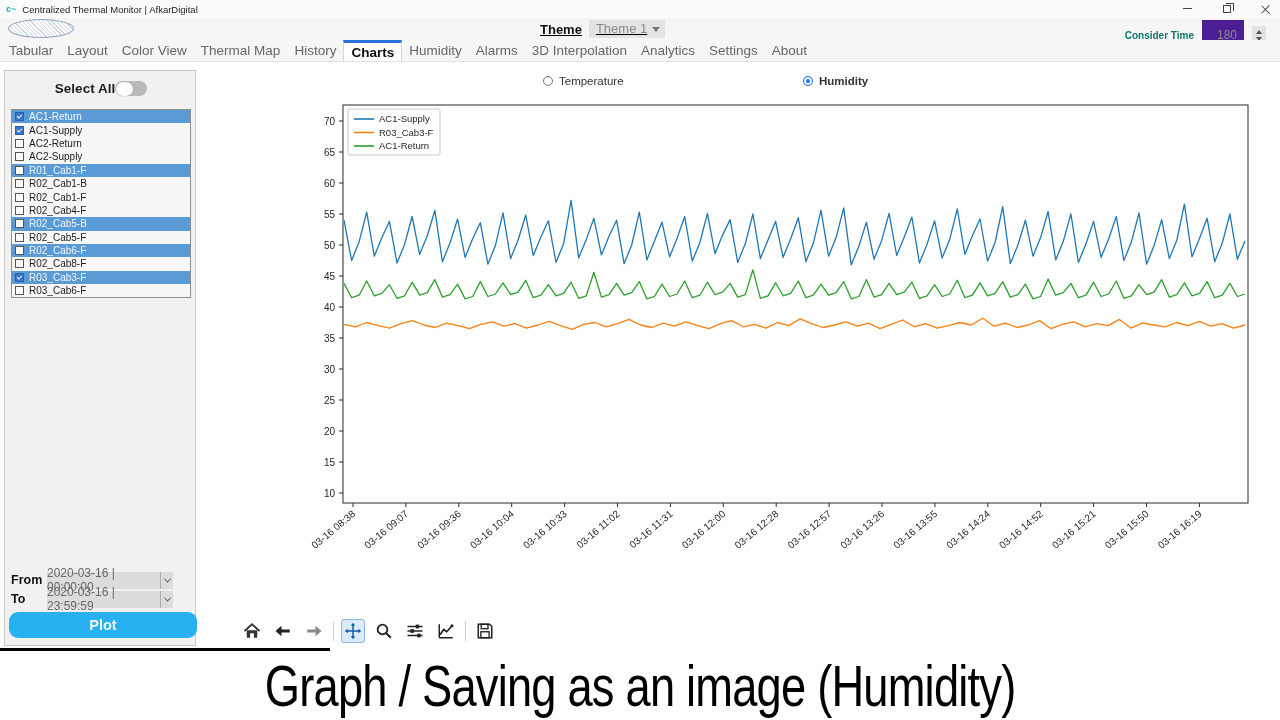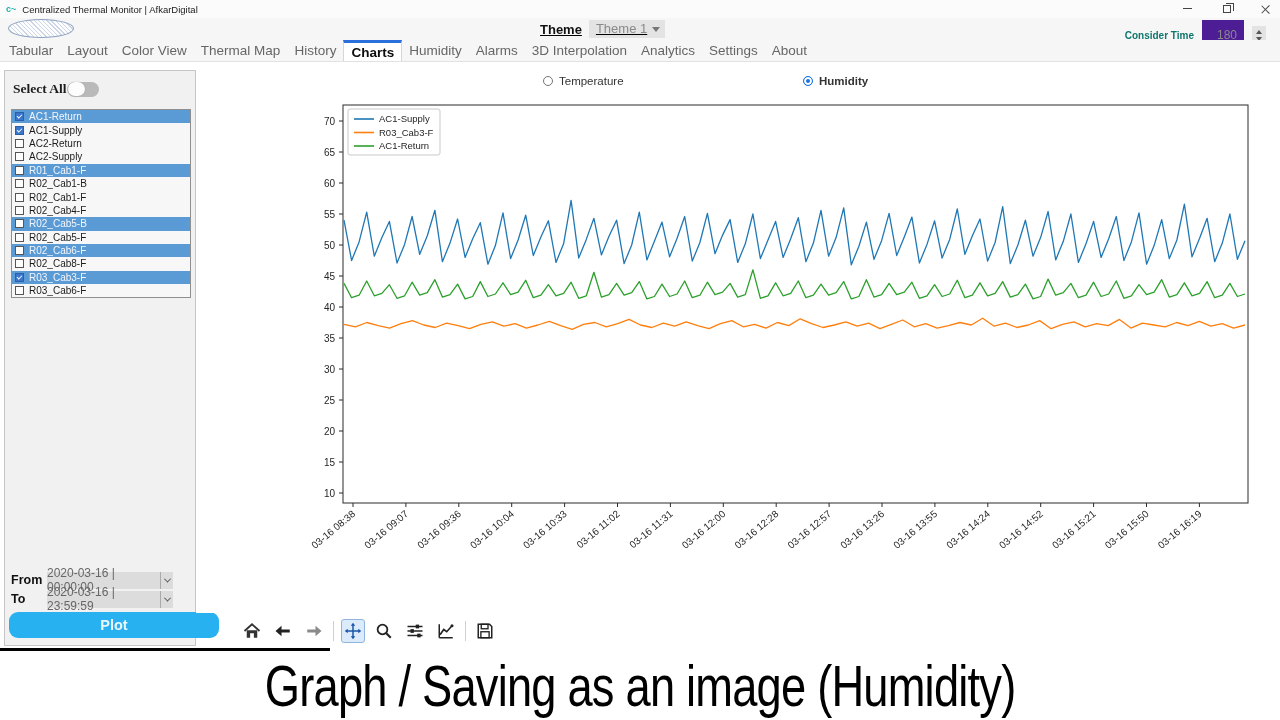--- a/index.html
+++ b/index.html
@@ -47,21 +47,21 @@
   #tabbar { left:0; top:40px; width:1280px; height:22px; background:#f6f6f6;
     border-bottom:1px solid #e2e2e2; display:flex; align-items:stretch; padding-left:2px; }
   .tab { font-size:13.5px; color:#666; padding:0 7px; display:flex; align-items:center; cursor:default; }
   .tab.active { background:#fff; color:#0d0d0d; font-weight:bold;
     border-top:3px solid #2a6fdb; border-left:1px solid #d6d6d6; border-right:1px solid #d6d6d6; }
 
   
   #sidebar { left:4px; top:70px; width:192px; height:576px; background:#f1f1f1;
     border:1px solid #c6c6c6; }
   #select-all-row { position:absolute; left:8px; top:10px; width:176px; display:flex;
-    justify-content:flex-start; align-items:center;font-family:Liberation Serif, serif; }
+    justify-content:center; align-items:center; }
   #select-all-label { font-size:13.5px; font-weight:bold; color:#1c1c1c; }
   #select-all-toggle { width:32px; height:15px; background:#b9b9b9; border-radius:8px; position:relative; }
   #select-all-toggle .knob { position:absolute; left:1px; top:0.5px; width:17px; height:14px;
     background:#fdfdfd; border-radius:8px; box-shadow:0 0 1px #888; }
   #sensor-list { position:absolute; left:6px; top:38px; width:180px; background:#f7f7f7;
     border:1px solid #8f8f8f; }
   .sensor-row { height:13.4px; display:flex; align-items:center; padding-left:3px; gap:5px;
     font-size:10px; color:#1c1c1c; }
   .sensor-row.selected { background:#5b9bd5; color:#f2f6fb; }
   .cbx { width:9px; height:9px; border:1px solid #555; background:#fff; flex:0 0 auto;
@@ -71,21 +71,21 @@
     border-bottom:1.4px solid #fff; transform:rotate(-45deg) translate(0.5px,-0.5px); }
   .range-row { position:absolute; left:6px; width:162px; height:18px; display:flex; align-items:center; }
   #from-row { top:500px; } #to-row { top:519px; }
   .range-label { font-size:12.5px; font-weight:bold; color:#111; width:36px; }
   .range-field { flex:1; height:17px; background:#dcdcdc; color:#666; font-size:12px;
     display:flex; align-items:center; justify-content:center; position:relative; }
   .range-arrow { width:13px; height:17px; background:#dcdcdc; border-left:1px solid #aaa;
     display:flex; align-items:center; justify-content:center; }
   .chev { width:5px; height:5px; border-right:1.4px solid #555; border-bottom:1.4px solid #555;
     transform:rotate(45deg) translate(-1px,-1px); }
-  #plot-btn { position:absolute; left:4px; top:541px; width:210px; height:26px;
+  #plot-btn { position:absolute; left:4px; top:541px; width:188px; height:26px;
     background:#27b1f0; border:none; border-radius:9px; color:#eaf6ff; font-size:14.5px;
     font-weight:bold; font-family:"Liberation Sans",sans-serif; cursor:pointer; }
   #collapse-btn { left:208px; top:350px; font-size:12px; font-weight:bold; color:#38a3e8; cursor:pointer; }
 
   
   #chart-panel { left:196px; top:62px; width:1084px; height:551px; background:#fff; }
   .radio-opt { position:absolute; top:75px; display:flex; align-items:center; gap:6px; font-size:11.5px; color:#333;padding-left:48px; }
   #radio-temp { left:495px; } #radio-hum { left:755px;font-weight:bold; }
   .radio-circ { width:10px; height:10px; border-radius:50%; border:1.5px solid #767676; background:#fff; }
   .radio-circ.on { border-color:#1a73e8; background:#1a73e8; box-shadow:inset 0 0 0 2px #fff; }

